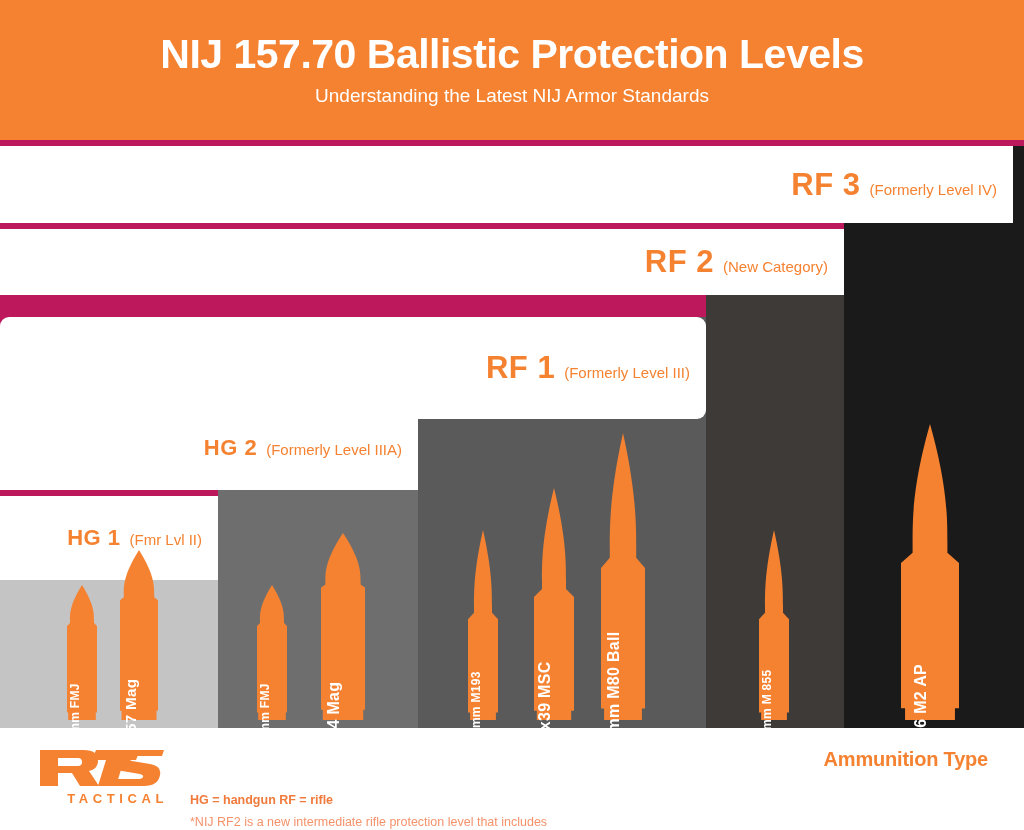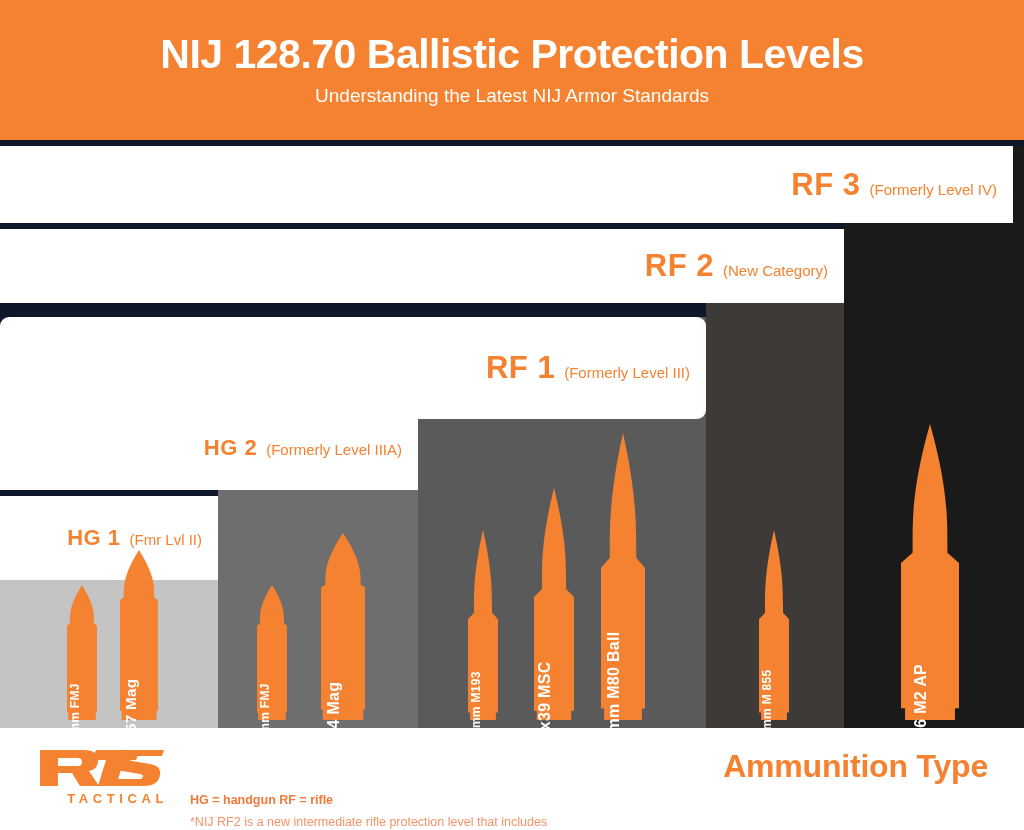--- a/index.html
+++ b/index.html
@@ -26,21 +26,21 @@
   .header-sub {
     margin-top: 9px;
     font-size: 19px; color: #ffffff; font-weight: 400;
     text-align: center; white-space: nowrap;
   }
 
   
   .chart {
     position: absolute; left: 0; top: 140px;
     width: 1024px; height: 588px;
-    background: #0f172a;
+    background: #be185d;
     overflow: hidden;
   }
 
   
   .col {
     position: absolute; bottom: 0;
     overflow: hidden;
   }
   .col-hg1 { left: 0px;   width: 218px; background: #c4c4c4; }
   .col-hg2 { left: 218px; width: 200px; background: #6e6e6e; }
@@ -48,21 +48,21 @@
   .col-rf2 { left: 706px; width: 138px; background: #3d3a38; }
   .col-rf3 { left: 844px; width: 180px; background: #1a1a1a; }
 
   
   .band {
     position: absolute; left: 0; background: #ffffff;
     display: flex; align-items: center; justify-content: flex-end;
     padding-right: 16px;
   }
   .band-rf3 { top: 6px;   width: 1013px; height: 77px; }
-  .band-rf2 { top: 89px;  width: 844px;  height: 74px; }
+  .band-rf2 { top: 89px;  width: 844px;  height: 66px; }
   .band-rf1 { top: 177px; width: 706px;  height: 102px; border-radius: 9px; }
   .band-hg2 { top: 266px; width: 418px;  height: 84px; }
   .band-hg1 { top: 356px; width: 218px;  height: 84px; }
 
   .lvl { display: flex; align-items: baseline; white-space: nowrap; }
   .lvl-code {
     font-size: 31px; font-weight: bold; color: #F58231;
     letter-spacing: 0.5px;
   }
   .band-hg2 .lvl-code, .band-hg1 .lvl-code { font-size: 22px; }
@@ -109,31 +109,31 @@
   }
   .notes-key {
     font-size: 12.5px; font-weight: bold; color: #F07A3C;
     margin-bottom: 6px; white-space: nowrap; margin-top: 47px;
   }
   .notes-line {
     font-size: 12.5px; color: #F5926A; line-height: 1.55; white-space: nowrap;
   }
   .axis-title {
     position: absolute; right: 36px; top: 748px;
-    font-size: 32px; font-weight: bold; color: #F58231;
+    font-size: 20px; font-weight: bold; color: #F58231;
     letter-spacing: -0.2px; white-space: nowrap;
   }
 </style>
 </head>
 <body>
 
 <div id="page">
 
   <div class="header">
-    <div class="header-title">NIJ 128.70 Ballistic Protection Levels</div>
+    <div class="header-title">NIJ 157.70 Ballistic Protection Levels</div>
     <div class="header-sub">Understanding the Latest NIJ Armor Standards</div>
   </div>
 
   <div class="chart">
 
     <div class="col col-hg1" style="height:232px"></div>
     <div class="col col-hg2" style="height:322px"></div>
     <div class="col col-rf1" style="height:411px"></div>
     <div class="col col-rf2" style="height:499px"></div>
     <div class="col col-rf3" style="height:582px"></div>

